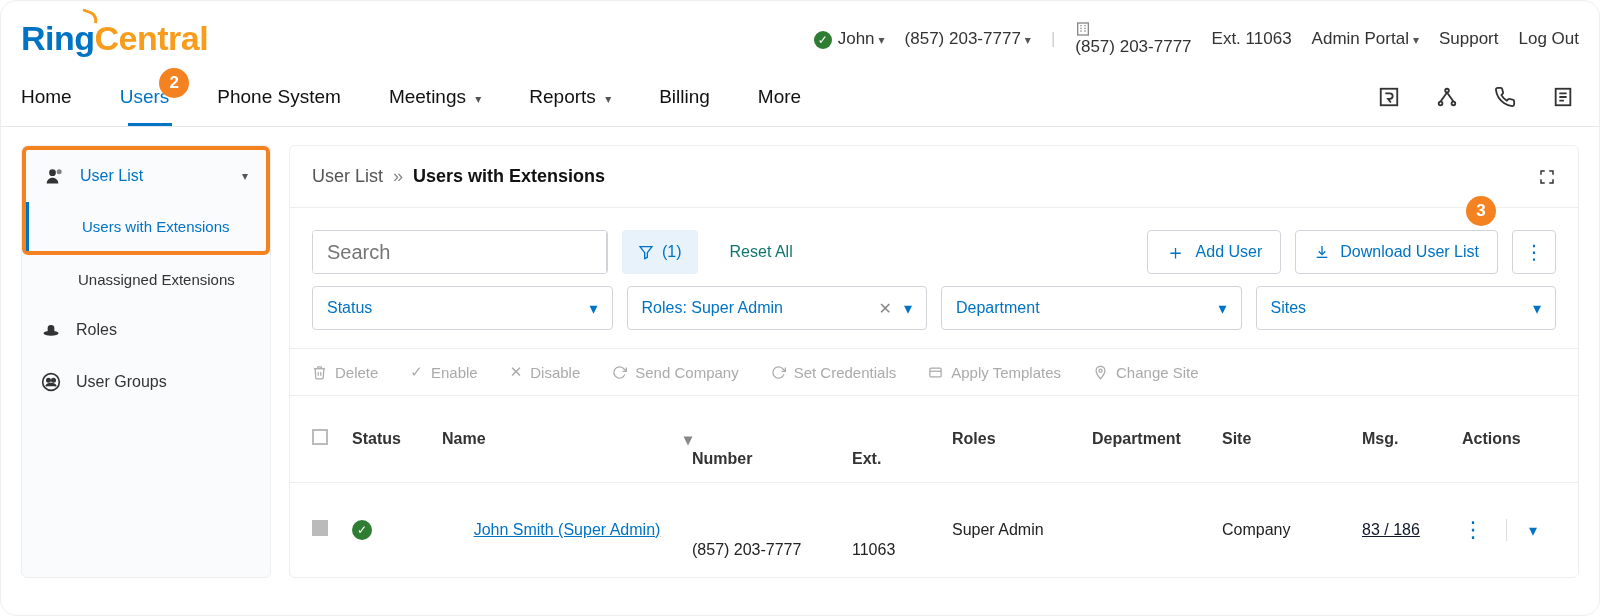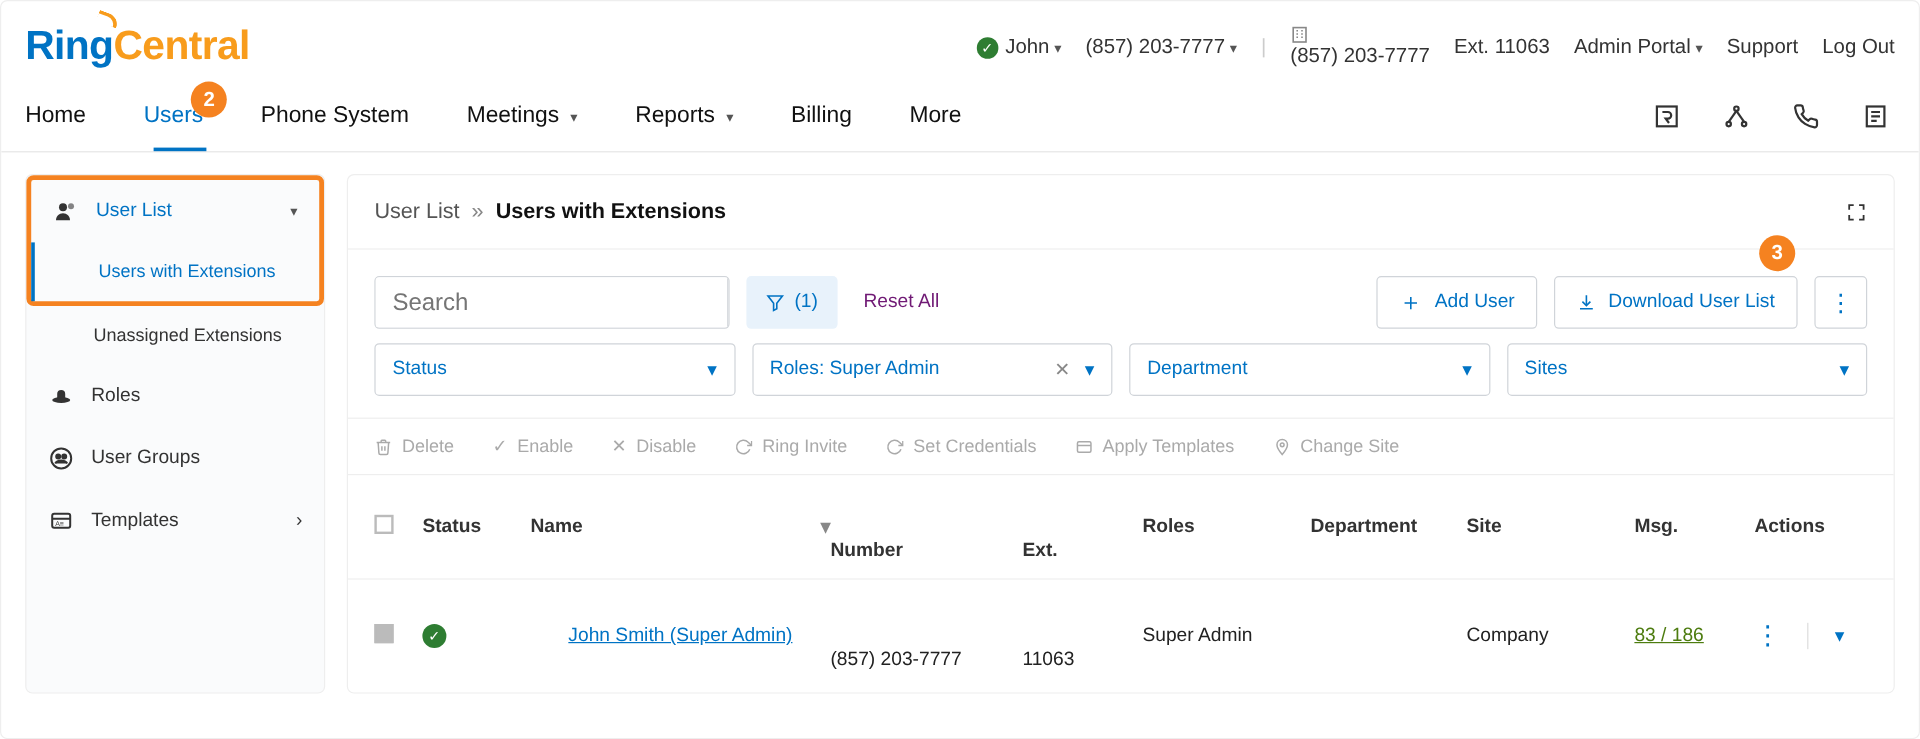--- a/index.html
+++ b/index.html
@@ -1,18 +1,18 @@
 <!DOCTYPE html>
 <html><head>
 <meta charset="utf-8">
 <style>
 * { box-sizing: border-box; margin: 0; padding: 0; }
 body { font-family: -apple-system, BlinkMacSystemFont, "Segoe UI", Helvetica, Arial, sans-serif; font-size: 14px; color: #333; background: #fff; }
 
-.container { width: 1600px; height: 616px; position: relative; overflow: hidden; border: 1px solid #eee; border-radius: 6px; }
+.container { width: 1600px; height: 616px; position: relative; overflow: hidden; border: 1px solid #eee; border-radius: 17px; }
 
 
 .topbar { display: flex; align-items: center; justify-content: space-between; padding: 18px 20px 0 20px; }
 .logo { font-size: 34px; font-weight: 700; letter-spacing: -0.5px; }
 .logo .ring { color: #0073c4; }
 .logo .central { color: #f89c1c; }
 .logo .ri { position: relative; }
 .logo .arc { position: absolute; width: 18px; height: 10px; border: 3px solid #f89c1c; border-bottom: none; border-left: none; border-radius: 0 18px 0 0; top: -8px; right: -4px; transform: rotate(20deg); }
 
 .topright { display: flex; align-items: center; gap: 20px; font-size: 17px; color: #333; }
@@ -52,21 +52,21 @@
 .main-header .crumb { color: #555; }
 .main-header .sep { margin: 0 10px; color: #888; }
 .main-header .title { font-weight: 700; color: #111; }
 .main-header .expand { margin-left: auto; color: #333; cursor: pointer; }
 
 .filters-row { display: flex; align-items: center; gap: 14px; padding: 22px 22px 12px 22px; flex-wrap: wrap; position: relative; }
 .searchbox { display: flex; border: 1px solid #d0d4d9; border-radius: 4px; overflow: hidden; height: 44px; width: 296px; }
 .searchbox input { border: none; outline: none; padding: 0 14px; font-size: 20px; flex: 1; }
 .searchbox .sbtn { width: 44px; border-left: 1px solid #d0d4d9; display: flex; align-items: center; justify-content: center; color: #777; cursor: pointer; }
 .filter-chip { height: 44px; padding: 0 16px; display: flex; align-items: center; gap: 8px; background: #e8f2fb; color: #0073c4; border-radius: 4px; font-size: 16px; cursor: pointer; }
-.link-blue { color: #701a75; font-size: 16px; cursor: pointer; margin-left: 8px; }
+.link-blue { color: #0f766e; font-size: 16px; cursor: pointer; margin-left: 18px; }
 .btn-outline { height: 44px; padding: 0 18px; border: 1px solid #d0d4d9; border-radius: 4px; display: flex; align-items: center; gap: 10px; color: #0073c4; font-size: 16px; cursor: pointer; background: #fff; }
 .btn-icon-only { width: 44px; justify-content: center; padding: 0; }
 .btn-plus { font-size: 20px; line-height: 1; }
 .filters-row .spacer { flex: 1; }
 
 .dropdown-row { display: flex; gap: 14px; padding: 0 22px 18px 22px; }
 .dd { flex: 1; height: 44px; border: 1px solid #d0d4d9; border-radius: 4px; display: flex; align-items: center; padding: 0 14px; color: #0073c4; font-size: 16px; cursor: pointer; }
 .dd .dd-tail { margin-left: auto; display: flex; gap: 12px; align-items: center; color: #0073c4; }
 .dd .clear-x { color: #888; }
 
@@ -85,21 +85,21 @@
 .col-roles { width: 140px; }
 .col-dept { width: 130px; }
 .col-site { width: 140px; }
 .col-msg { width: 100px; }
 .col-actions { flex: 1; display: flex; align-items: center; gap: 22px; justify-content: flex-start; }
 
 .checkbox { width: 16px; height: 16px; border: 2px solid #bbb; display: inline-block; }
 .checkbox.filled { background: #bbb; border-color: #bbb; }
 .status-dot { width: 20px; height: 20px; border-radius: 50%; background: #2e7d32; display: inline-flex; align-items: center; justify-content: center; color: #fff; font-size: 12px; }
 .name-link { color: #0073c4; text-decoration: underline; cursor: pointer; }
-.msg-link { color: #4d7c0f; text-decoration: underline; cursor: pointer; }
+.msg-link { color: #0f172a; text-decoration: underline; cursor: pointer; }
 .kebab { color: #0073c4; font-size: 22px; cursor: pointer; }
 .rowchev { color: #0073c4; cursor: pointer; }
 .thin-bar { width: 1px; height: 22px; background: #ddd; }
 
 .badge3-wrap { position: absolute; left: 1176px; top: -12px; z-index: 5; }
 
 svg { display: block; }
 </style>
 </head>
 <body>
@@ -221,31 +221,20 @@
         <span class="sicon">
           <svg width="20" height="20" viewBox="0 0 24 24" fill="none" stroke="currentColor" stroke-width="2">
               <circle cx="12" cy="12" r="10"></circle>
               <circle cx="9" cy="10" r="2" fill="currentColor"></circle>
               <circle cx="15" cy="10" r="2" fill="currentColor"></circle>
               <path d="M6 17c1-2 3-3 6-3s5 1 6 3" fill="currentColor"></path>
             </svg>
         </span>
         <span>User Groups</span>
       </div>
-      <div class="side-item">
-        <span class="sicon">
-          <svg width="20" height="20" viewBox="0 0 24 24" fill="none" stroke="currentColor" stroke-width="2">
-              <rect x="3" y="5" width="18" height="14" rx="2"></rect>
-              <line x1="3" y1="10" x2="21" y2="10"></line>
-              <text x="6" y="17" font-size="7" fill="currentColor" stroke="none">A≡</text>
-            </svg>
-        </span>
-        <span>Templates</span>
-        <span class="tail">›</span>
-      </div>
     </div>
 
     <div class="main">
       <div class="main-header">
         <span class="crumb">User List</span>
         <span class="sep">»</span>
         <span class="title">Users with Extensions</span>
         <span class="expand">
           <svg width="18" height="18" viewBox="0 0 24 24" fill="none" stroke="currentColor" stroke-width="2">
               <polyline points="4 9 4 4 9 4"></polyline>
@@ -340,21 +329,21 @@
         </div>
         <div class="ba">
           <span>✕</span>
             <span>Disable</span>
         </div>
         <div class="ba">
           <svg width="15" height="15" viewBox="0 0 24 24" fill="none" stroke="currentColor" stroke-width="2">
               <polyline points="23 4 23 10 17 10"></polyline>
               <path d="M20.49 15a9 9 0 1 1-2.12-9.36L23 10"></path>
             </svg>
-          <span>Ring Invite</span>
+          <span>Send Company</span>
         </div>
         <div class="ba">
           <svg width="15" height="15" viewBox="0 0 24 24" fill="none" stroke="currentColor" stroke-width="2">
               <polyline points="23 4 23 10 17 10"></polyline>
               <path d="M20.49 15a9 9 0 1 1-2.12-9.36L23 10"></path>
             </svg>
           <span>Set Credentials</span>
         </div>
         <div class="ba">
           <svg width="15" height="15" viewBox="0 0 24 24" fill="none" stroke="currentColor" stroke-width="2">

